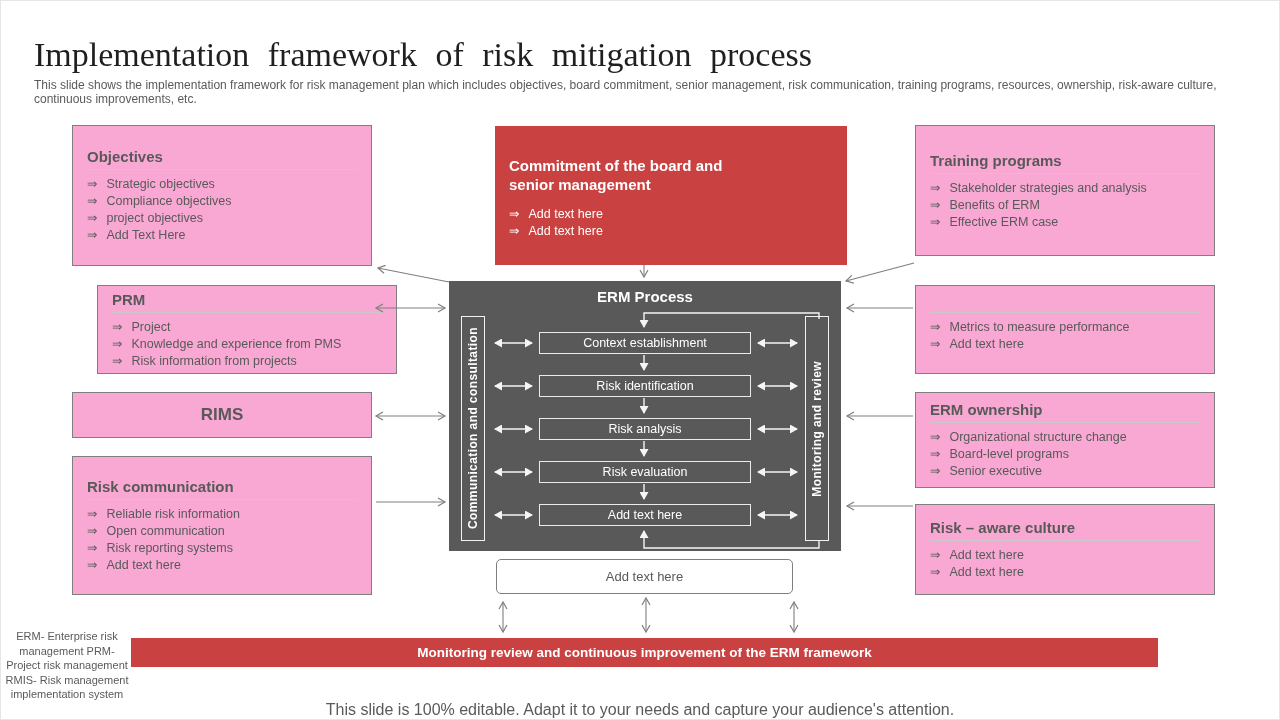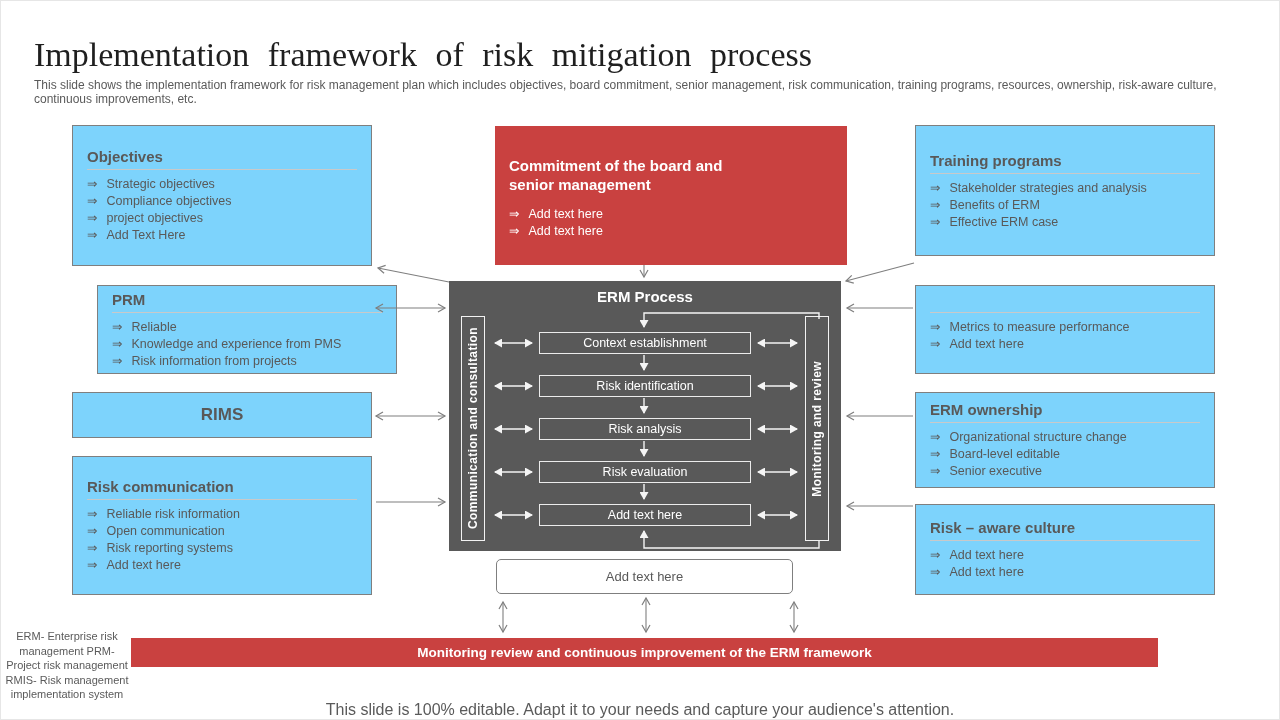--- a/index.html
+++ b/index.html
@@ -11,21 +11,21 @@
   .page-title{
     position:absolute;left:33px;top:22px;
     font-family:"Liberation Serif",serif;font-size:34px;color:#1f1f1f;
     word-spacing:10px;letter-spacing:0px;white-space:nowrap;margin-top:13px;
   }
   .page-subtitle{
     position:absolute;left:33px;top:77px;width:1215px;
     font-size:12px;color:#5a5a5a;
   }
   .card{
-    position:absolute;background:#7dd3fc;border:1px solid #7f7f7f;
+    position:absolute;background:#f9a8d4;border:1px solid #7f7f7f;
     box-sizing:border-box;display:flex;flex-direction:column;justify-content:center;
     padding:4px 14px;
   }
   .card-title{font-size:15px;font-weight:bold;color:var(--dark-gray,#595959);}
   .card-rule{border-top:1px solid #c9c9c9;margin:4px 0 6px 0;}
   .bullets{display:flex;flex-direction:column;row-gap:1px;}
   .bullet{display:flex;column-gap:9px;font-size:12.5px;color:#595959;line-height:16px;}
   .bullet .bullet-icon{flex:0 0 auto;}
   .rims-card{align-items:center;}
   .rims-card .card-title{font-size:17px;}
@@ -108,21 +108,21 @@
       </div>
     </div>
 </div>
 
 <div class="card" style="left:71px;top:284px;width:300px;height:89px;margin-left:25px;">
   <div class="card-title">PRM</div>
   <div class="card-rule"></div>
   <div class="bullets">
       <div class="bullet">
         <span class="bullet-icon">⇒</span>
-        <span class="bullet-text">Reliable</span>
+        <span class="bullet-text">Project</span>
       </div>
       <div class="bullet">
         <span class="bullet-icon">⇒</span>
         <span class="bullet-text">Knowledge and experience from PMS</span>
       </div>
       <div class="bullet">
         <span class="bullet-icon">⇒</span>
         <span class="bullet-text">Risk information from projects</span>
       </div>
     </div>
@@ -191,21 +191,21 @@
 <div class="card" style="left:914px;top:391px;width:300px;height:96px;">
   <div class="card-title">ERM ownership</div>
   <div class="card-rule"></div>
   <div class="bullets">
       <div class="bullet">
         <span class="bullet-icon">⇒</span>
         <span class="bullet-text">Organizational structure change</span>
       </div>
       <div class="bullet">
         <span class="bullet-icon">⇒</span>
-        <span class="bullet-text">Board-level editable</span>
+        <span class="bullet-text">Board-level programs</span>
       </div>
       <div class="bullet">
         <span class="bullet-icon">⇒</span>
         <span class="bullet-text">Senior executive</span>
       </div>
     </div>
 </div>
 
 <div class="card" style="left:914px;top:503px;width:300px;height:91px;">
   <div class="card-title">Risk – aware culture</div>

